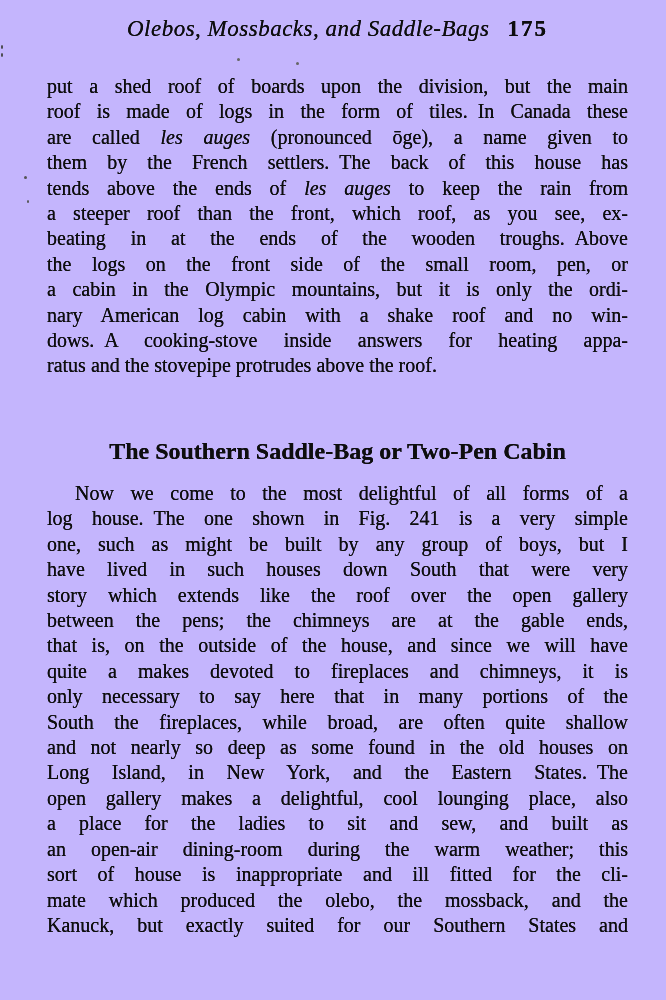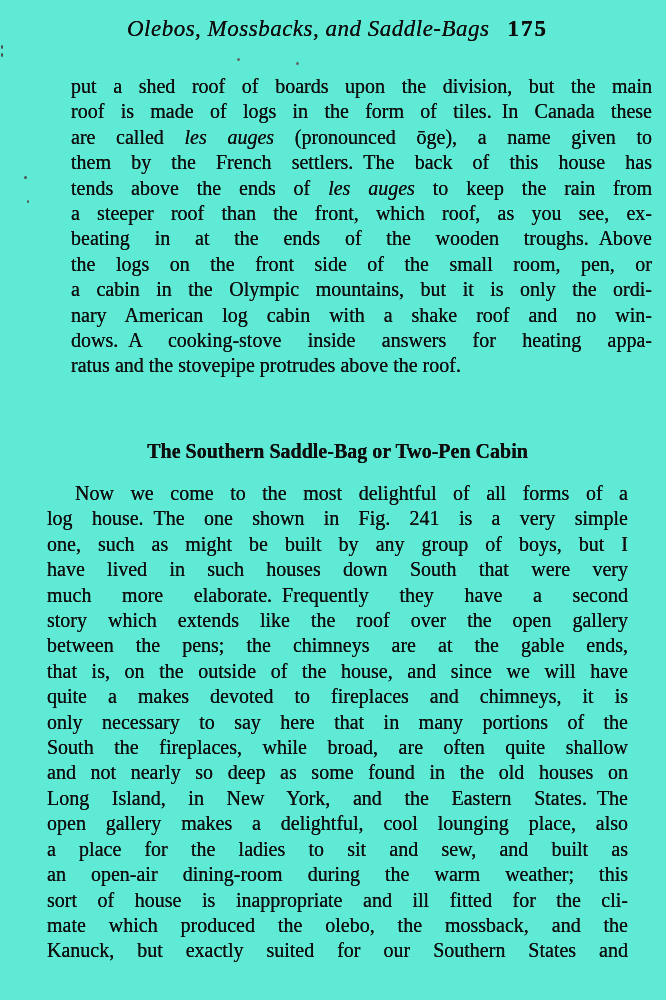--- a/index.html
+++ b/index.html
@@ -4,21 +4,21 @@
 <style>
   html, body {
     margin: 0;
     padding: 0;
     background: #e9e7e2;
   }
   .page {
     position: relative;
     width: 666px;
     height: 1000px;
-    background: #5eead4;
+    background: #c4b5fd;
     color: #0e0e0e;
     font-family: "Liberation Serif", "DejaVu Serif", serif;
     overflow: hidden;
   }
   
   .running-head {
     position: absolute;
     top: 15px;
     left: 47px;
     width: 581px;
@@ -50,30 +50,30 @@
     text-align-last: justify;
     text-shadow: 0 0 0.5px currentColor;
     white-space: normal;
   }
   .para .line.no-just {
     text-align-last: left;
   }
   .para.indent-first .line:first-child {
     text-indent: 28px;
   }
-  .p1 { top: 74px; margin-left: 24px; }
+  .p1 { top: 74px; }
   .p2 { top: 481px; }
   .section-heading {
     position: absolute;
     top: 439px;
     left: 47px;
     width: 581px;
     text-align: center;
     font-weight: bold;
-    font-size: 20px;
+    font-size: 24px;
     line-height: 25px;
     text-shadow: 0 0 0.6px currentColor;
   }
   
   .speck {
     position: absolute;
     background: #444;
     border-radius: 50%;
   }
   .speck.s1 { left: 1px;  top: 45px;  width: 2px; height: 4px; }
@@ -107,21 +107,20 @@
       <div class="line no-just"><span>ratus and the stovepipe protrudes above the roof.</span></div>
     </div>
 
   <div class="section-heading">The Southern Saddle-Bag or Two-Pen Cabin</div>
 
   <div class="text-col para p2 indent-first">
       <div class="line"><span>Now we come to the most delightful of all forms of a</span></div>
       <div class="line"><span>log house. The one shown in Fig. 241 is a very simple</span></div>
       <div class="line"><span>one, such as might be built by any group of boys, but I</span></div>
       <div class="line"><span>have lived in such houses down South that were very</span></div>
-      <div class="line"><span>much more elaborate. Frequently they have a second</span></div>
       <div class="line"><span>story which extends like the roof over the open gallery</span></div>
       <div class="line"><span>between the pens; the chimneys are at the gable ends,</span></div>
       <div class="line"><span>that is, on the outside of the house, and since we will have</span></div>
       <div class="line"><span>quite a makes devoted to fireplaces and chimneys, it is</span></div>
       <div class="line"><span>only necessary to say here that in many portions of the</span></div>
       <div class="line"><span>South the fireplaces, while broad, are often quite shallow</span></div>
       <div class="line"><span>and not nearly so deep as some found in the old houses on</span></div>
       <div class="line"><span>Long Island, in New York, and the Eastern States. The</span></div>
       <div class="line"><span>open gallery makes a delightful, cool lounging place, also</span></div>
       <div class="line"><span>a place for the ladies to sit and sew, and built as</span></div>

